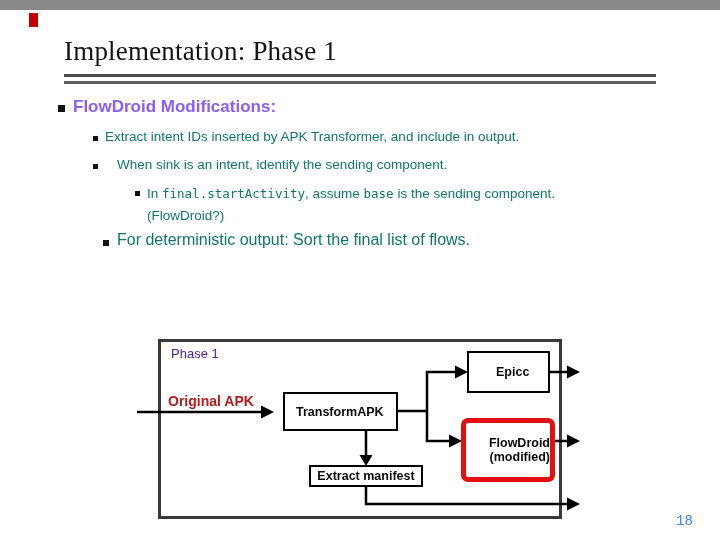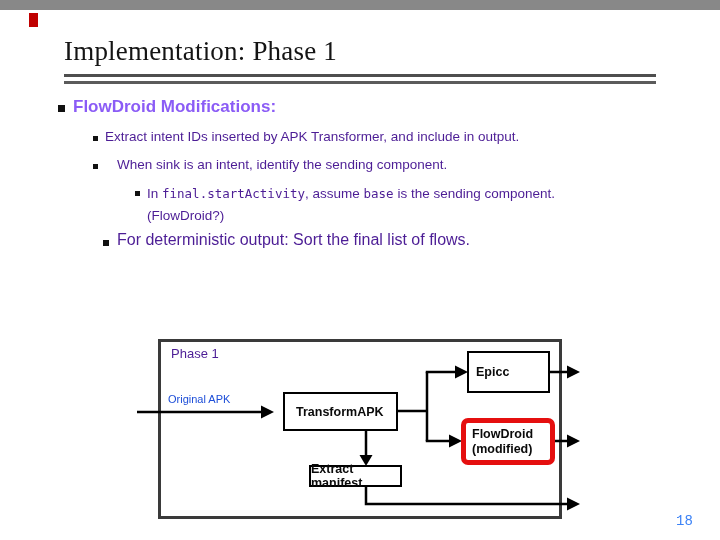--- a/index.html
+++ b/index.html
@@ -20,47 +20,47 @@
   .rule-top{top:64px;}
   .rule-bottom{top:71px;background:#5b5b5b;}
   
   .sq{background:#111;display:block;}
   .sq-l1{left:58px;top:95px;width:7px;height:7px;}
   .sq-l2a{left:93px;top:126px;width:5px;height:5px;}
   .sq-l2b{left:93px;top:154px;width:5px;height:5px;}
   .sq-l3{left:135px;top:181px;width:5px;height:5px;}
   .sq-l2c{left:103px;top:230px;width:6px;height:6px;}
   .heading{left:73px;top:87px;font-size:17px;font-weight:bold;color:#8b5cf6;white-space:nowrap;}
-  .b-text{color:#4c1d95;font-size:13.5px;white-space:nowrap;}
+  .b-text{color:#0f766e;font-size:13.5px;white-space:nowrap;}
   .b1{left:105px;top:119px;}
   .b2{left:117px;top:147px;text-align:center;}
   .b3{left:147px;top:173px;width:525px;white-space:normal;line-height:22px;}
   .code{font-family:"DejaVu Sans Mono","Liberation Mono",monospace;font-size:12.5px;}
   .b4{left:117px;top:221px;font-size:16px;}
   
   .page-num{left:676px;top:503px;font-family:Liberation Mono, monospace;font-size:14px;color:#3b82f6;}
   
   .diagram{left:0;top:325px;width:720px;height:200px;}
   .diagram *{box-sizing:border-box;}
   .outer-box{left:158px;top:4px;width:404px;height:180px;border:3px solid #3a3a3a;background:transparent;z-index:1;}
   .connectors{left:0;top:0;z-index:2;}
   .node{
     position:absolute;background:#fff;border:2px solid #000;z-index:3;
     display:flex;align-items:center;font-weight:bold;font-size:12.5px;color:#0a0a0a;
   }
   .node-transform{left:283px;top:57px;width:115px;height:39px;padding-left:11px;}
-  .node-epicc{left:467px;top:16px;width:83px;height:42px;padding-left:7px;}
+  .node-epicc{left:467px;top:16px;width:83px;height:42px;padding-left:27px;}
   .node-flowdroid{
-    left:461px;top:83px;width:94px;height:47px;border:5px solid #e50f0f;border-radius:7px;
-    flex-direction:column;align-items:flex-start;justify-content:center;
-    padding-left:6px;line-height:14.5px;
+    left:461px;top:83px;width:94px;height:64px;border:5px solid #e50f0f;border-radius:7px;
+    flex-direction:column;align-items:flex-end;justify-content:center;
+    line-height:14.5px;
   }
-  .node-extract{left:309px;top:130px;width:93px;height:22px;justify-content:center;padding-left:0;}
+  .node-extract{left:309px;top:130px;width:114px;height:22px;justify-content:center;padding-left:0;}
   .phase-label{left:171px;top:11px;font-size:13px;font-weight:normal;color:#4c1d95;z-index:4;}
-  .input-label{left:168px;top:58px;font-size:11px;font-weight:normal;color:#1d4ed8;z-index:4;white-space:nowrap;}
+  .input-label{left:168px;top:58px;font-size:14px;font-weight:bold;color:#b91c1c;z-index:4;white-space:nowrap;}
 </style>
 </head>
 <body>
 
 <div class="slide">
 
   <div class="abs accent-mark"></div>
 
   <div class="abs title">Implementation: Phase 1</div>
   <div class="abs rule rule-top"></div>

